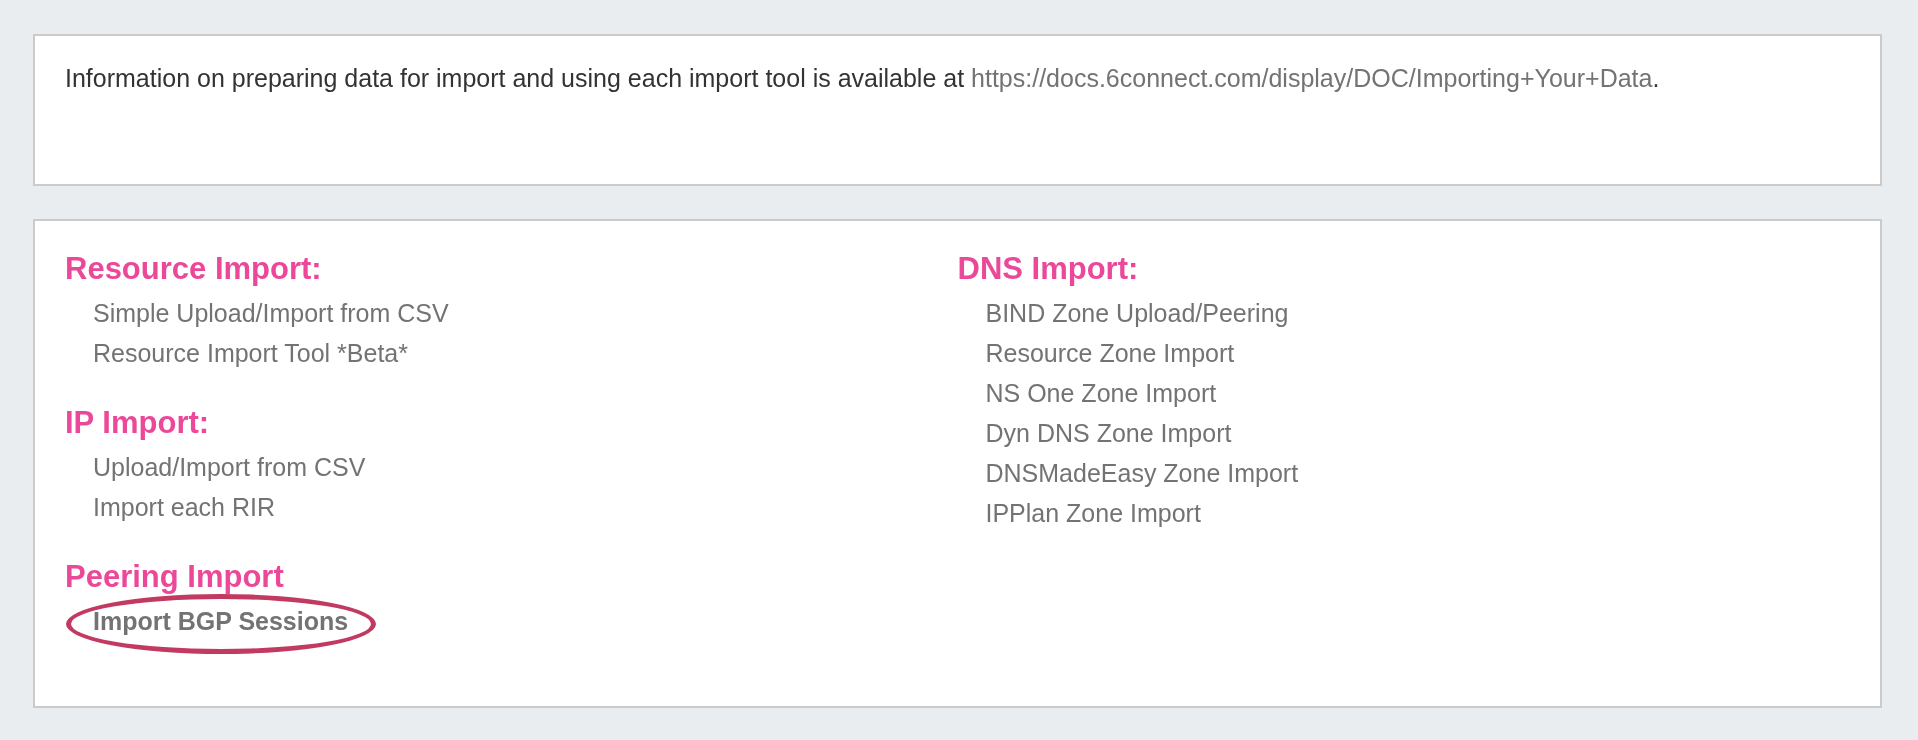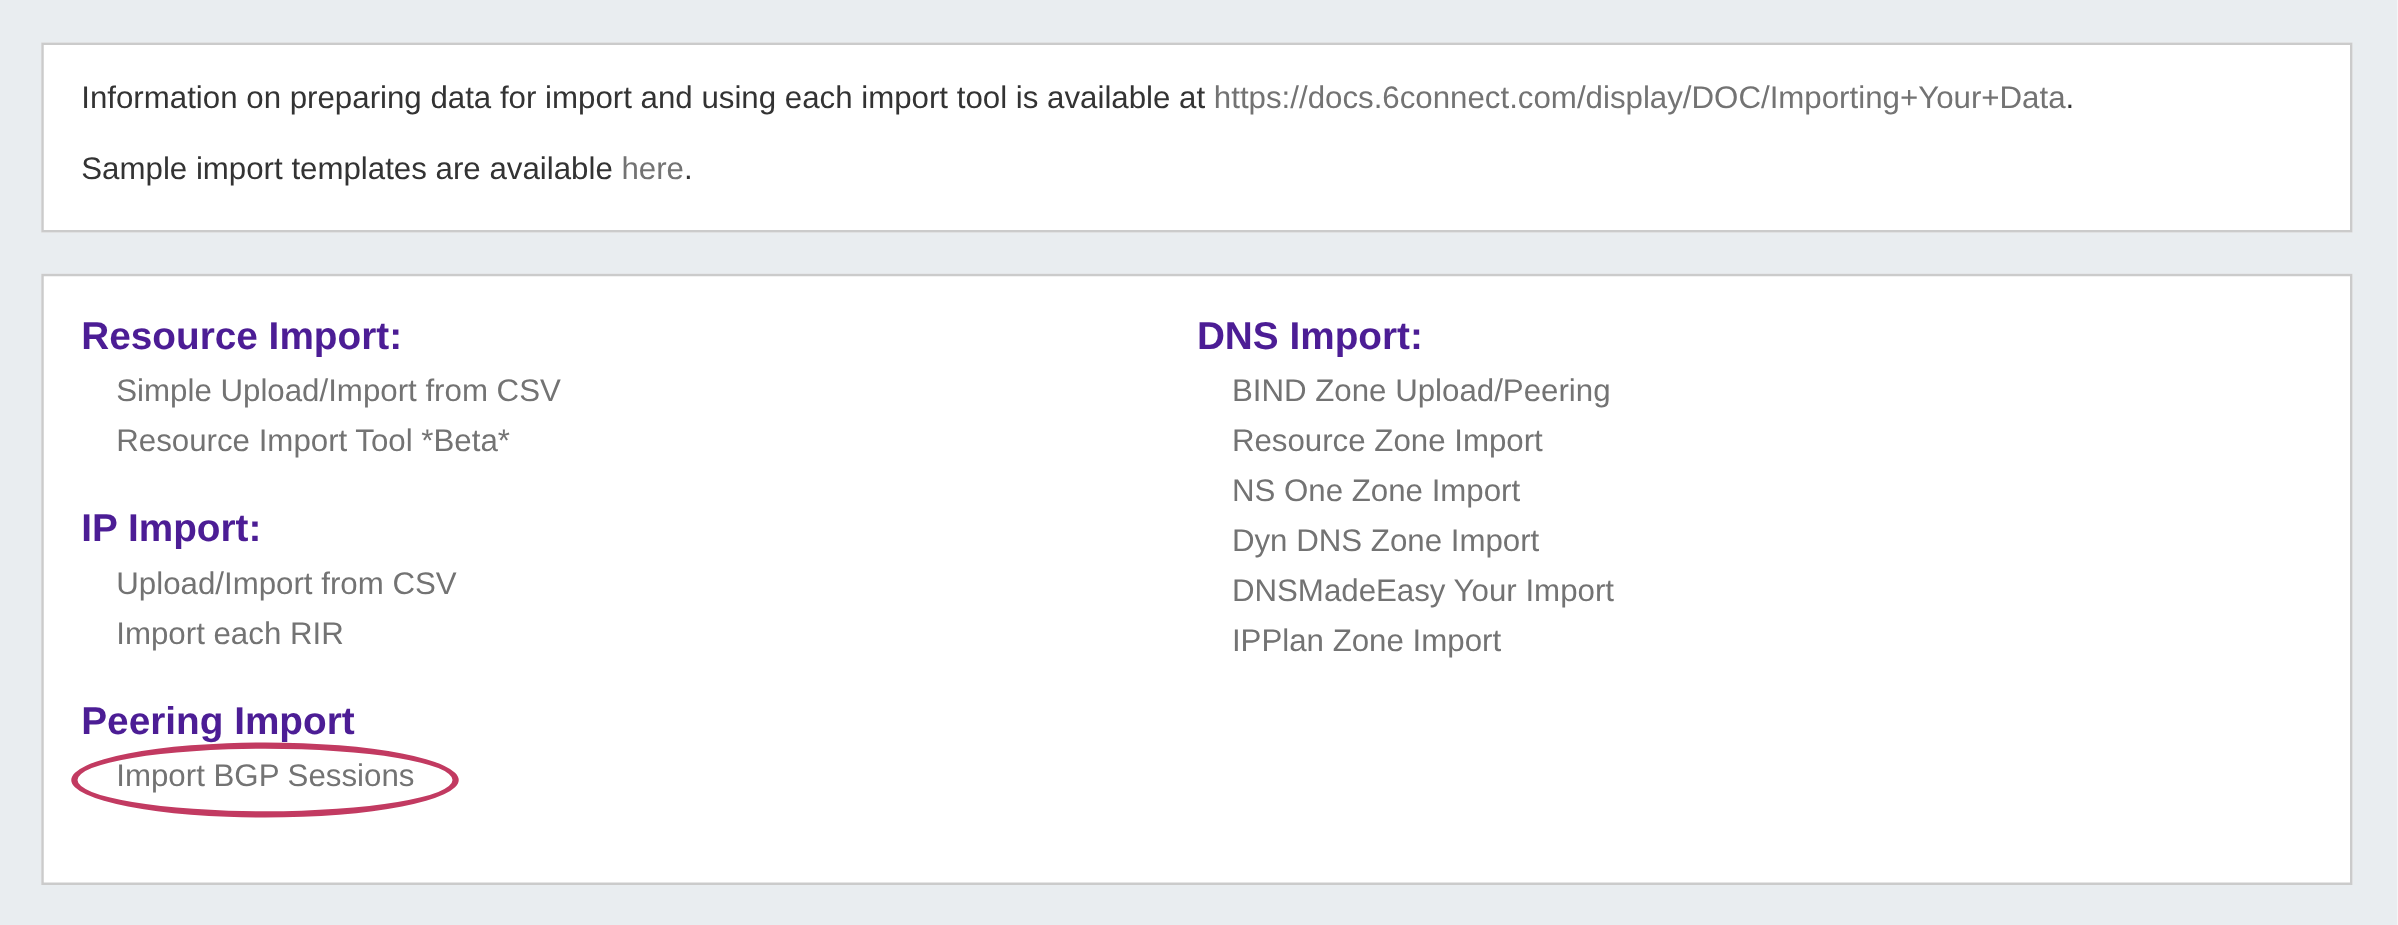--- a/index.html
+++ b/index.html
@@ -39,34 +39,35 @@
     margin-top: 33px;
     height: 489px;
     padding: 28px 30px;
     display: flex;
   }
   .col { width: 50%; }
   .section-heading {
     font-size: 31px;
     line-height: 40px;
     font-weight: bold;
-    color: #4c1d95;
+    color: #ec4899;
     margin: 0 0 4px 0;
   }
   .section-heading.mt { margin-top: 30px; }
   ul.link-list {
     list-style: none;
     margin: 0;
     padding: 0 0 0 28px;
     font-size: 25px;
     line-height: 40px;
   }
   .circle-wrap {
     position: relative;
     display: inline-block;
+    font-weight: bold;
   }
   .ellipse {
     position: absolute;
     left: 50%;
     top: 50%;
     width: 310px;
     height: 60px;
     transform: translate(-50%, -50%) translateY(3px);
     border: 5px solid #c23a61;
     border-radius: 50%;
@@ -74,21 +75,20 @@
     pointer-events: none;
   }
 </style>
 </head>
 <body>
 
 <div>
 
   <section class="panel info-panel">
     <p class="para"><span>Information on preparing data for import and using each import tool is available at </span><a class="link">https://docs.6connect.com/display/DOC/Importing+Your+Data</a><span>.</span></p>
-    <p class="para"><span>Sample import templates are available </span><a class="link">here</a><span>.</span></p>
   </section>
 
   <section class="panel import-panel">
 
     <div class="col">
       <h3 class="section-heading">Resource Import:</h3>
       <ul class="link-list">
         <li><a class="link">Simple Upload/Import from CSV</a></li>
         <li><a class="link">Resource Import Tool *Beta*</a></li>
       </ul>
@@ -110,20 +110,20 @@
       </ul>
     </div>
 
     <div class="col">
       <h3 class="section-heading">DNS Import:</h3>
       <ul class="link-list">
         <li><a class="link">BIND Zone Upload/Peering</a></li>
         <li><a class="link">Resource Zone Import</a></li>
         <li><a class="link">NS One Zone Import</a></li>
         <li><a class="link">Dyn DNS Zone Import</a></li>
-        <li><a class="link">DNSMadeEasy Your Import</a></li>
+        <li><a class="link">DNSMadeEasy Zone Import</a></li>
         <li><a class="link">IPPlan Zone Import</a></li>
       </ul>
     </div>
 
   </section>
 
 </div>
 
 </body></html>

